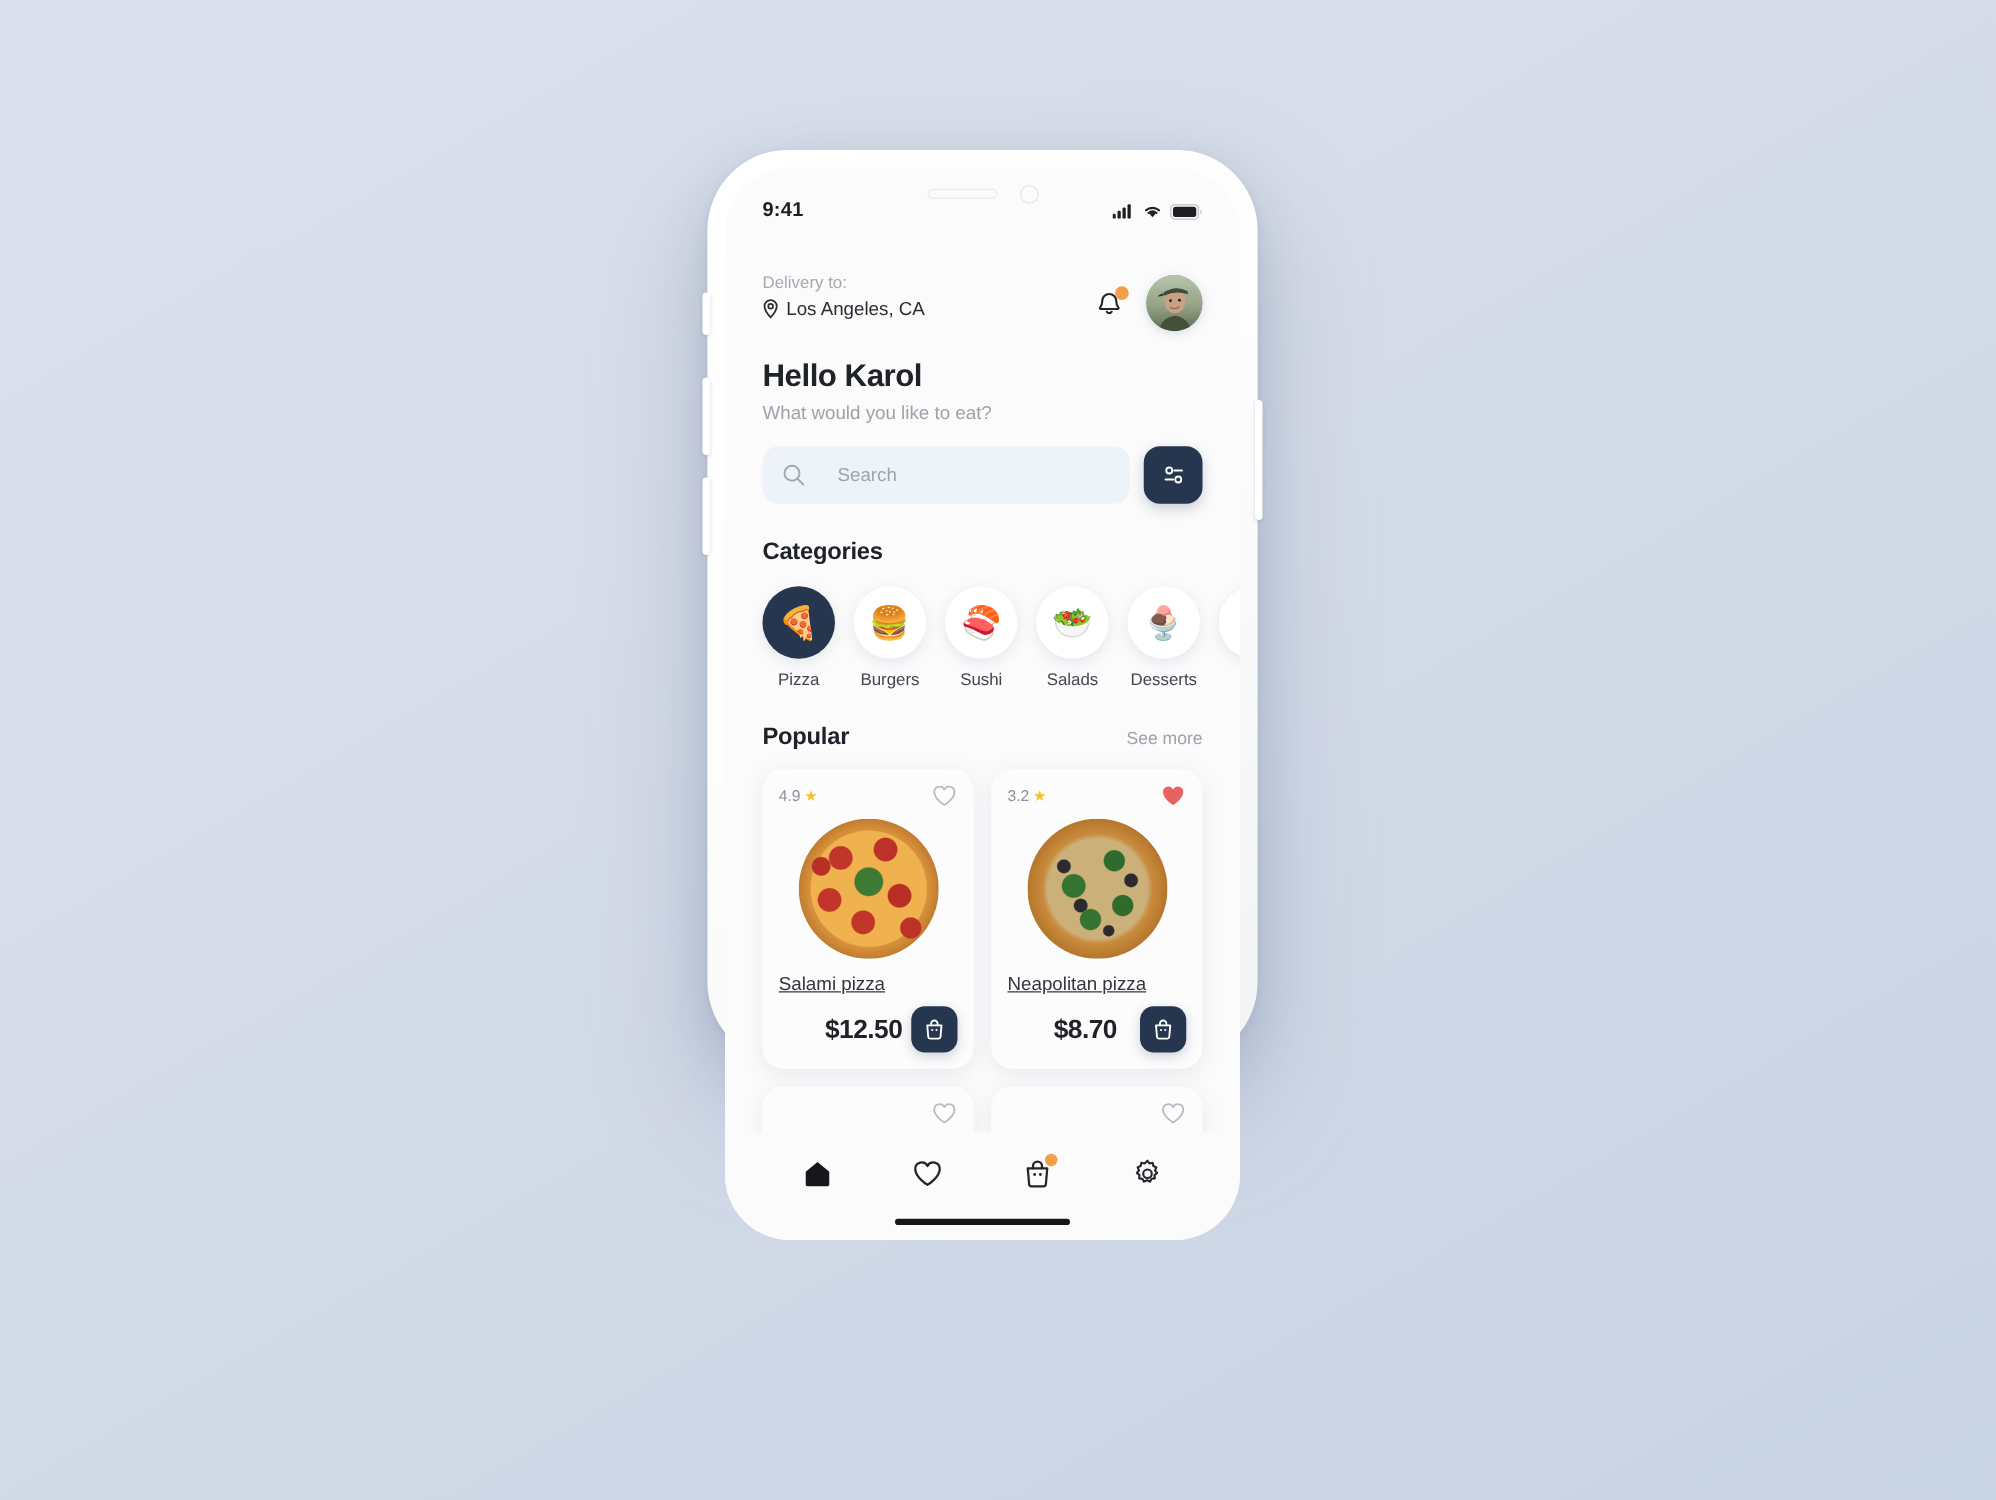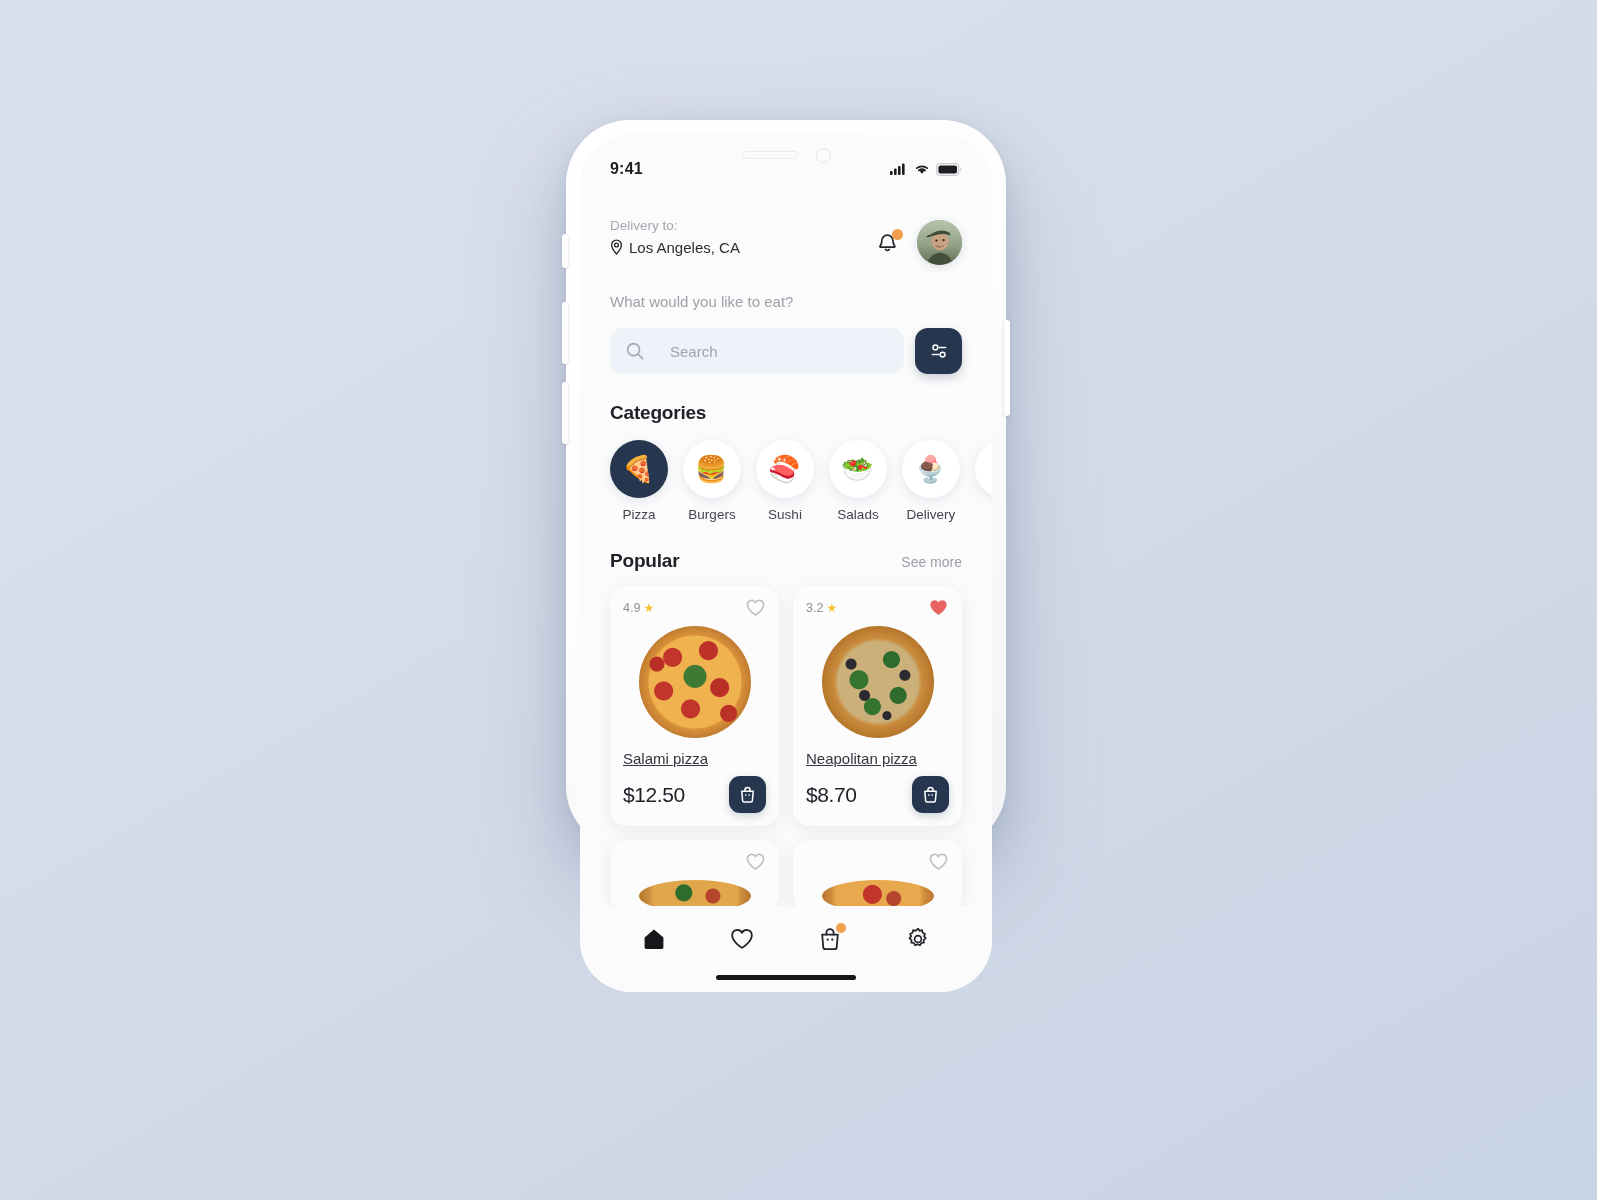--- a/index.html
+++ b/index.html
@@ -175,21 +175,21 @@
       radial-gradient(circle at 74% 44%, #2a2a30 0 5px, transparent 6px),
       radial-gradient(circle at 38% 62%, #2a2a30 0 5px, transparent 6px),
       radial-gradient(circle at 58% 80%, #2a2a30 0 4px, transparent 5px),
       radial-gradient(circle at 50% 50%, #cbb07a 0 40px, #c98b3c 44px, #b5762c 56px);
   }
   .card-name { font-size:15px; color:#33363e; margin-top:12px;text-decoration:underline; }
   .card-bottom {
     display:flex; align-items:center; justify-content:space-between;
     margin-top:9px;
   }
-  .card-price { font-size:21px; font-weight:400; color:#20222a; letter-spacing:-.4px; }
+  .card-price { font-size:21px; font-weight:700; color:#20222a; letter-spacing:-.4px;margin-left:37px; }
   .cart-button {
     width:37px; height:37px; border-radius:11px;
     background:#26364f; display:flex; align-items:center; justify-content:center;
     box-shadow:0 3px 9px rgba(38,54,79,.22);
   }
 
   
   #popular-grid-partial {
     display:grid; grid-template-columns:1fr 1fr; gap:14px;
     padding:14px 30px 0 30px;
@@ -317,20 +317,21 @@
                 <circle cx="19.4" cy="20.6" r="1.15" fill="#2c241f"></circle>
                 <circle cx="26.6" cy="20.2" r="1.15" fill="#2c241f"></circle>
                 <path d="M19.6 26 q3.4 2 6.6-.4" stroke="#8c6a52" stroke-width="1.1" fill="none" stroke-linecap="round"></path>
               </g>
             </svg>
           </div>
         </div>
       </div>
 
       <div id="greeting-block">
+        <div id="greeting-title">Hello Karol</div>
         <div id="greeting-subtitle">What would you like to eat?</div>
       </div>
 
       <div id="search-row">
         <div id="search-field">
           <svg width="18" height="18" viewBox="0 0 18 18">
             <circle cx="7.6" cy="7.6" r="6" fill="none" stroke="#a4a9b3" stroke-width="1.6"></circle>
             <line x1="12.1" y1="12.1" x2="16.6" y2="16.6" stroke="#a4a9b3" stroke-width="1.6" stroke-linecap="round"></line>
           </svg>
           <span id="search-placeholder">Search</span>
@@ -361,21 +362,21 @@
           <div class="category-item">
             <div class="category-circle">🍣</div>
             <div class="category-label">Sushi</div>
           </div>
           <div class="category-item">
             <div class="category-circle">🥗</div>
             <div class="category-label">Salads</div>
           </div>
           <div class="category-item">
             <div class="category-circle">🍨</div>
-            <div class="category-label">Delivery</div>
+            <div class="category-label">Desserts</div>
           </div>
           <div class="category-item">
             <div class="category-circle">🥤</div>
 
           </div>
         </div>
       </div>
 
       <div id="popular-section">
         <div class="section-head">

